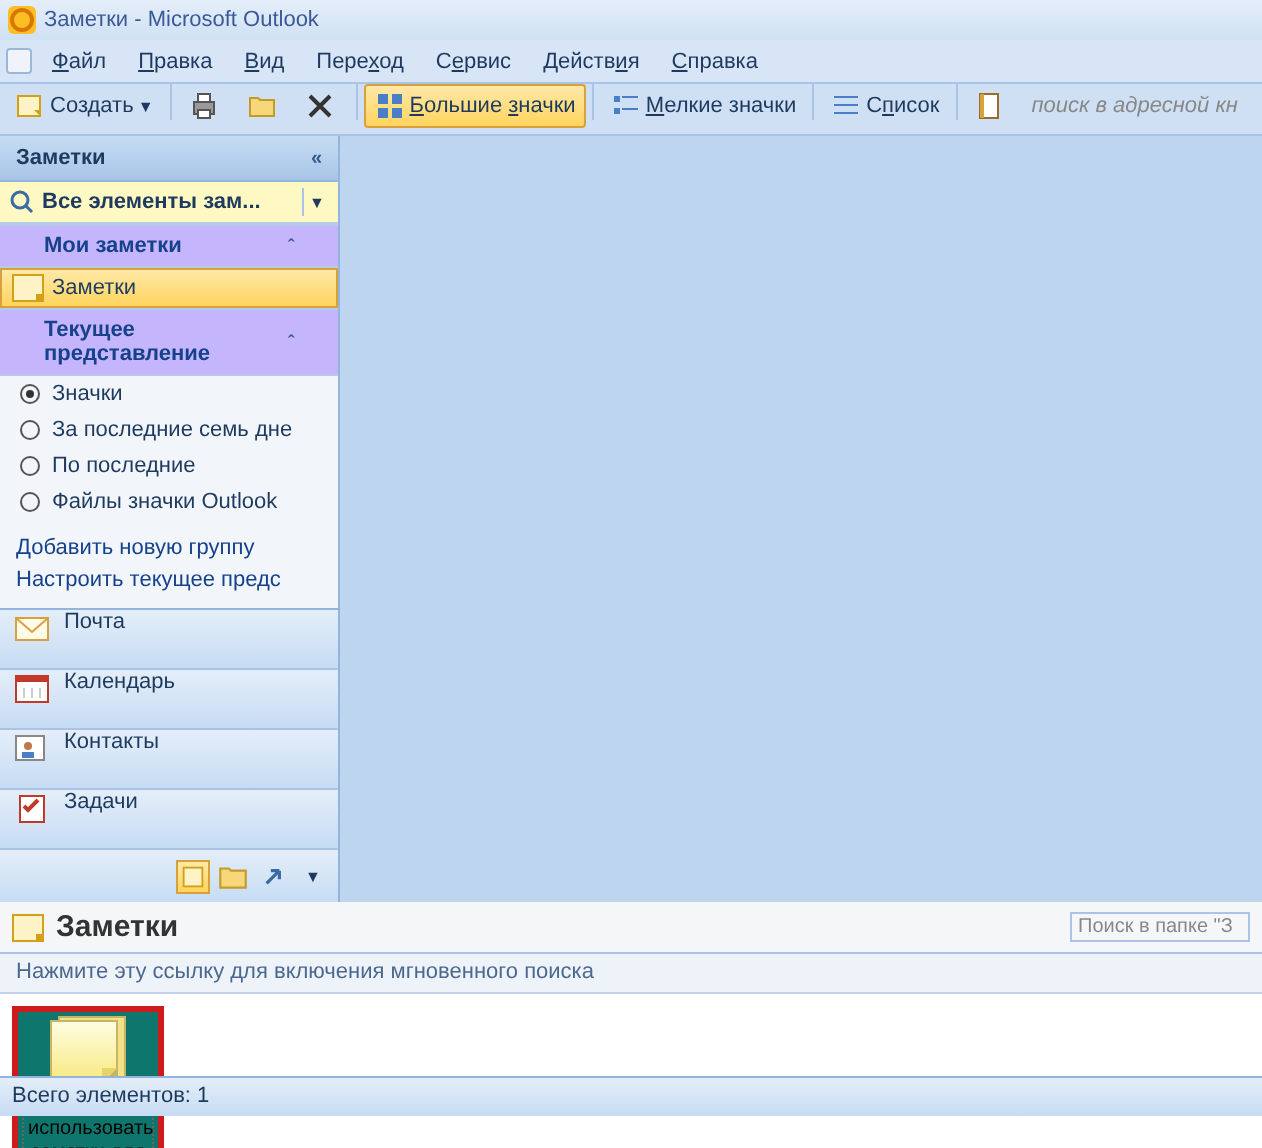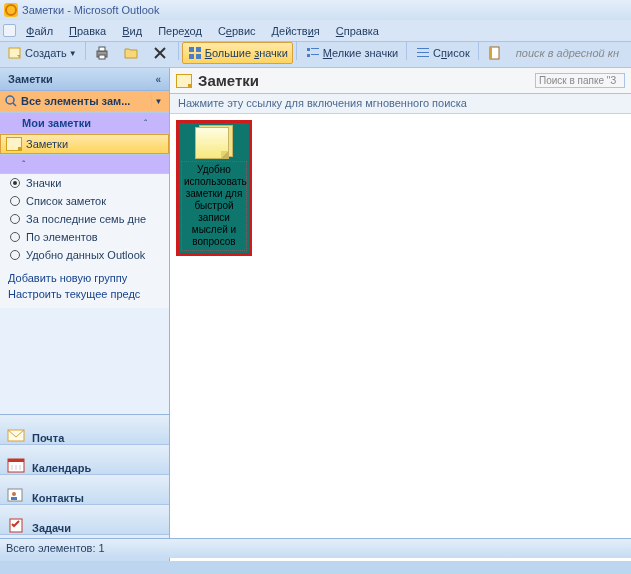--- a/index.html
+++ b/index.html
@@ -16,47 +16,47 @@
 .menubar .menu-item u { text-decoration: underline; }
 
 .toolbar { height: 26px; display: flex; align-items: flex-start; background: #cfe0f4; border-bottom: 1px solid #a9c4e6; padding: 0 2px; gap: 1px; }
 .tb-sep { width: 1px; height: 18px; background: #a9c4e6; margin: 0 2px; }
 .tb-btn { height: 22px; display: inline-flex; align-items: center; padding: 0 4px; cursor: pointer; border: 1px solid transparent; border-radius: 2px; }
 .tb-btn.active { background: linear-gradient(#ffe9a8, #ffd45e); border: 1px solid #d9a13b; }
 .tb-btn .ico { width: 16px; height: 16px; display: inline-flex; align-items: center; justify-content: center; margin-right: 2px; }
 .tb-btn .drop { margin-left: 2px; color: #1e3a5f; font-size: 8px; }
 .tb-label { color: #1e3a5f; }
 
-.body-area { display: flex; height: 493px; }
+.body-area { display: flex; height: 493px; flex-direction: column; }
 
 .sidebar { width: 170px; background: #ccdff1; border-right: 1px solid #93b4dd; display: flex; flex-direction: column; }
 .sidebar .hdr { background: linear-gradient(#c6dcf3, #a7c5e8); color: #1e3a5f; font-weight: bold; font-size: 15px; padding: 5px 8px; display: flex; align-items: center; justify-content: space-between; border-bottom: 1px solid #93b4dd;}
 .sidebar .hdr .chev { font-size: 10px; color: #335a8a; }
-.filter-row { display: flex; align-items: center; padding: 3px 4px; background: #fdba74; border-bottom: 1px solid #b5cbe6; }
+.filter-row { display: flex; align-items: center; padding: 3px 4px; background: #fef9c3; border-bottom: 1px solid #b5cbe6; }
 .filter-row .mag { width: 14px; height: 14px; margin-right: 3px; display: inline-flex; align-items: center; justify-content: center; color: #3a6aa6; }
 .filter-row .lbl { font-weight: bold; flex: 1; white-space: nowrap; overflow: hidden; text-overflow: ellipsis; color: #1e3a5f; }
 .filter-row .dd-btn { width: 14px; height: 14px; display: inline-flex; align-items: center; justify-content: center; color: #1e3a5f; font-size: 8px; border-left: 1px solid #a9c4e6; margin-left: 2px; }
 
 .section-hdr { background: #c4b5fd; padding: 4px 22px; color: #15428b; font-weight: bold; border-top: 1px solid #b5cbe6; border-bottom: 1px solid #b5cbe6; display: flex; justify-content: space-between; align-items: center; }
 .section-hdr .chv { color: #335a8a; font-size: 9px; }
 .section-body { background: #f2f6fb; }
 .sb-item { padding: 3px 6px; display: flex; align-items: center; color: #1e3a5f; cursor: pointer; white-space: nowrap; overflow: hidden; }
 .sb-item.selected { background: linear-gradient(#ffe9a8, #ffd45e); border: 1px solid #d9a13b; padding: 2px 5px; }
 .sb-item .ni { width: 16px; height: 14px; background: #fef3c7; border: 1px solid #d4a017; margin-right: 4px; position: relative; }
 .sb-item .ni::after { content: ""; position: absolute; right: -1px; bottom: -1px; width: 4px; height: 4px; background: #d4a017; }
 .radio-item { padding: 3px 10px; display: flex; align-items: center; color: #1e3a5f; cursor: pointer; white-space: nowrap; overflow: hidden; }
 .radio-item .r { width: 10px; height: 10px; border: 1px solid #555; border-radius: 50%; margin-right: 6px; flex-shrink: 0; display: inline-flex; align-items: center; justify-content: center; }
 .radio-item.sel .r::after { content: ""; width: 4px; height: 4px; background: #333; border-radius: 50%; }
 .links { background: #f2f6fb; padding: 6px 8px; flex-shrink: 0; }
 .links a { display: block; color: #15428b; padding: 2px 0; cursor: pointer; white-space: nowrap; overflow: hidden; }
 
 .spacer { flex: 1; background: #e8f0fb; }
 
 .nav-btns { border-top: 1px solid #93b4dd; }
-.nav-btn { height: 30px; display: flex; align-items: flex-end; padding: 0 6px; background: linear-gradient(#e4eef9, #c6dcf3); border-bottom: 1px solid #a9c4e6; cursor: pointer; font-weight: bold; color: #1e3a5f; }
+.nav-btn { height: 30px; display: flex; align-items: flex-start; padding: 0 6px; background: linear-gradient(#e4eef9, #c6dcf3); border-bottom: 1px solid #a9c4e6; cursor: pointer; font-weight: normal; color: #1e3a5f; }
 .nav-btn .nbi { width: 20px; height: 18px; margin-right: 6px; display: inline-flex; align-items: center; justify-content: center; }
 .nav-mini { height: 26px; display: flex; align-items: center; justify-content: flex-end; background: linear-gradient(#e4eef9, #c6dcf3); padding: 0 4px; gap: 3px; }
 .nav-mini .mi { width: 17px; height: 17px; display: inline-flex; align-items: center; justify-content: center; cursor: pointer; }
 
 .main { flex: 1; background: #fff; display: flex; flex-direction: column; }
 .main-titlebar { height: 26px; display: flex; align-items: center; padding: 0 6px; border-bottom: 1px solid #a9c4e6; background: #f5f6f7; gap: 6px; }
 .main-titlebar .ni { width: 16px; height: 14px; background: #fef3c7; border: 1px solid #d4a017; position: relative; }
 .main-titlebar .ni::after { content: ""; position: absolute; right: -1px; bottom: -1px; width: 4px; height: 4px; background: #d4a017; }
 .main-titlebar h2 { font-size: 15px; color: #333; font-weight: bold; flex: 1; }
 .main-titlebar .search { width: 90px; font-size: 10px; color: #888; border: 1px solid #a9c4e6; padding: 1px 3px; background: #f5f6f7; white-space: nowrap; overflow: hidden; }
@@ -197,42 +197,39 @@
       <span>Мои заметки</span>
       <span class="chv">ˆ</span>
     </div>
     <div class="section-body">
       <div class="sb-item selected">
         <span class="ni"></span>
         <span>Заметки</span>
       </div>
     </div>
     <div class="section-hdr">
+      <span>Текущее представление</span>
       <span class="chv">ˆ</span>
     </div>
     <div class="section-body">
       <div class="radio-item sel">
           <span class="r"></span>
           <span>Значки</span>
         </div>
       <div class="radio-item">
           <span class="r"></span>
-          <span>Список заметок</span>
+          <span>За последние семь дне</span>
         </div>
       <div class="radio-item">
           <span class="r"></span>
-          <span>За последние семь дне</span>
+          <span>По последние</span>
         </div>
       <div class="radio-item">
           <span class="r"></span>
-          <span>По элементов</span>
-        </div>
-      <div class="radio-item">
-          <span class="r"></span>
-          <span>Удобно данных Outlook</span>
+          <span>Файлы значки Outlook</span>
         </div>
     </div>
     <div class="links">
       <a>Добавить новую группу</a>
       <a>Настроить текущее предс</a>
     </div>
     <div class="spacer"></div>
     <div class="nav-btns">
       <div class="nav-btn">
         <span class="nbi">

